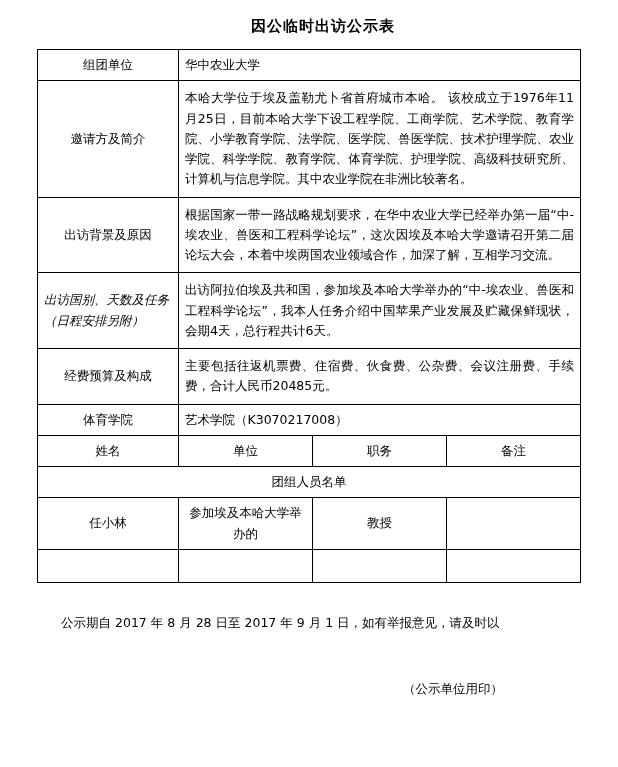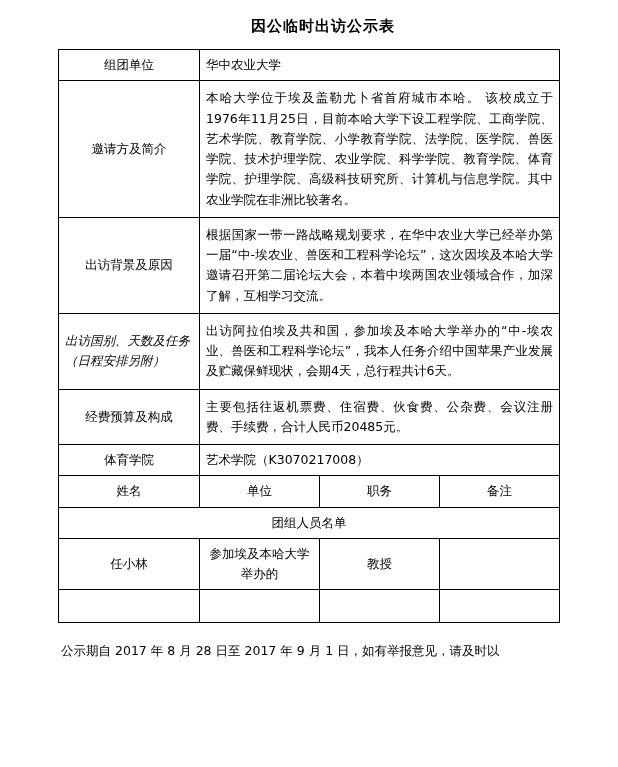--- a/index.html
+++ b/index.html
@@ -24,21 +24,21 @@
     text-align: center;
     font-size: 15px;
     font-weight: bold;
     letter-spacing: 1px;
     padding-top: 17px;
     padding-bottom: 13px;
     padding-left: 28px;
   }
   table.form {
     border-collapse: collapse;
-    width: 502px;
+    width: 544px;
     margin: 0 auto;
     table-layout: fixed;
   }
   table.form td {
     border: 1px solid #000000;
     font-size: 12.5px;
     line-height: 1.62;
     vertical-align: middle;
     padding: 5px 6px;
   }
@@ -75,21 +75,21 @@
   tr.empty td {
     height: 22px;
   }
   .label-stack {
     display: block;
     text-align: left;
     font-style: italic;
   }
   .notice {
     width: 544px;
-    margin: 0 auto;
+    margin: 12px auto;
     font-size: 12.5px;
     line-height: 1.85;
     padding-top: 16px;
     text-align: justify;
     text-justify: inter-ideograph;
   }
   .notice .indent {
     display: inline-block;
     width: 24px;
   }
@@ -167,15 +167,16 @@
         <td class="cell"></td>
       </tr>
     </tbody>
   </table>
 
   <div class="notice">
     <span class="indent"></span><span>公示期自 2017 年 8 月 28 日至 2017 年 9 月 1 日，如有举报意见，请及时以</span><br>
   </div>
 
   <div class="sign">
+    <div class="line">（公示单位用印）</div>
   </div>
 
 </div>
 
 </body></html>

